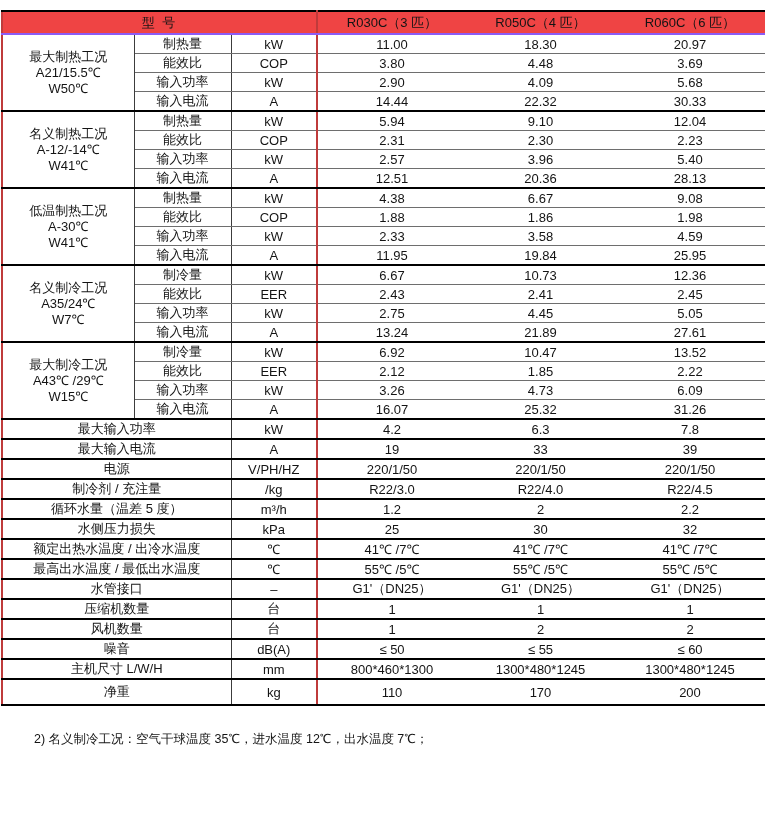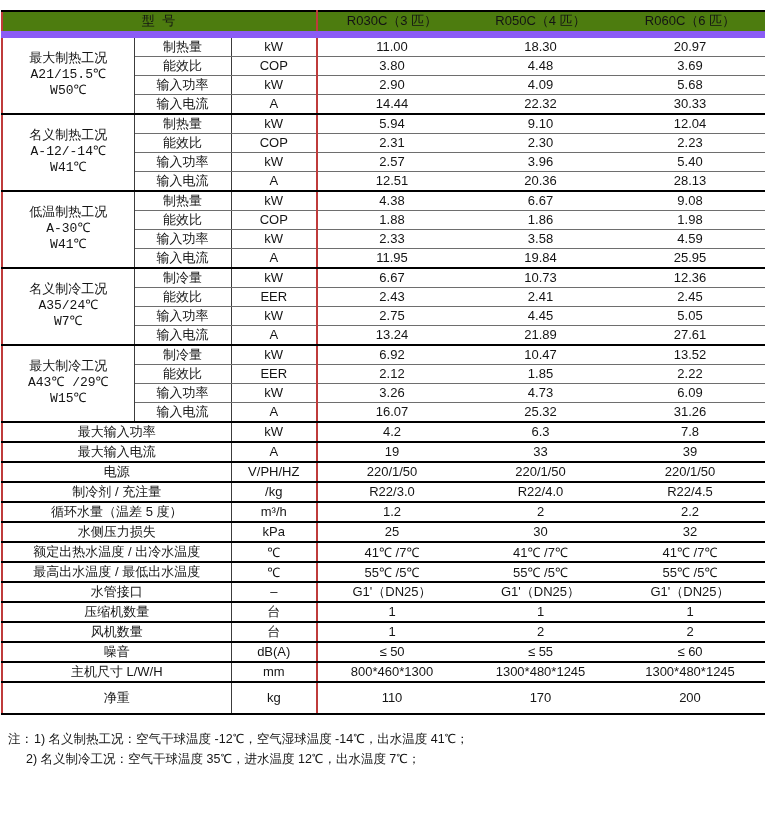--- a/index.html
+++ b/index.html
@@ -19,37 +19,37 @@
     border-bottom:2px solid #000;
     font-size:13px;
   }
   .spec td, .spec th {
     padding:0 2px; margin:0;
     text-align:center; vertical-align:middle;
     font-weight:normal; white-space:nowrap; overflow:hidden;
   }
   .spec tr { height:19px; }
   .spec tr.hdr { height:23px; }
-  .spec tr.hdr th { background:#4d7c0f; border-bottom:7px solid #8b5cf6; }
-  .spec tr.tall { height:32px; }
+  .spec tr.hdr th { background:#ef4444; border-bottom:2px solid #8b5cf6; }
+  .spec tr.tall { height:26px; }
   .spec td { border-bottom:1px solid #6e6e6e; }
   .spec tr.strong td { border-bottom:2px solid #000; }
   .vb { border-right:1px solid #3c3c3c; }
   .vr { border-right:2px solid #bf3b3b !important; }
   .gcell { border-bottom:2px solid #000 !important; }
   .model-label { font-weight:bold; letter-spacing:2px; }
-  .cond-line { line-height:16px;font-family:Liberation Mono, monospace; }
+  .cond-line { line-height:16px; }
 
   .notes {
     position:absolute; left:8px; top:730px;
     font-size:12.5px; line-height:19.5px; color:#141414;
     white-space:nowrap;
   }
   .note-prefix { display:inline-block; width:26px; }
-  .note-row.indent { margin-left:18px; }
+  .note-row.indent { margin-left:26px; }
 </style>
 </head>
 <body>
 
 <div class="page">
 
   <table class="spec">
     <colgroup>
       <col style="width:132px">
       <col style="width:97px">
@@ -327,17 +327,16 @@
           <td class="vb" colspan="2">净重</td>
           <td class="vr">kg</td>
           <td class="">110</td>
           <td class="">170</td>
           <td class="">200</td>
         </tr>
       </tbody>
   </table>
 
   <div class="notes">
-    <div class="note-row"><span class="note-prefix">注：</span><span>1) 名义制热工况：空气干球温度 -12℃，空气湿球温度 -14℃，出水温度 41℃；</span></div>
     <div class="note-row indent"><span>2) 名义制冷工况：空气干球温度 35℃，进水温度 12℃，出水温度 7℃；</span></div>
   </div>
 
 </div>
 
 </body></html>

